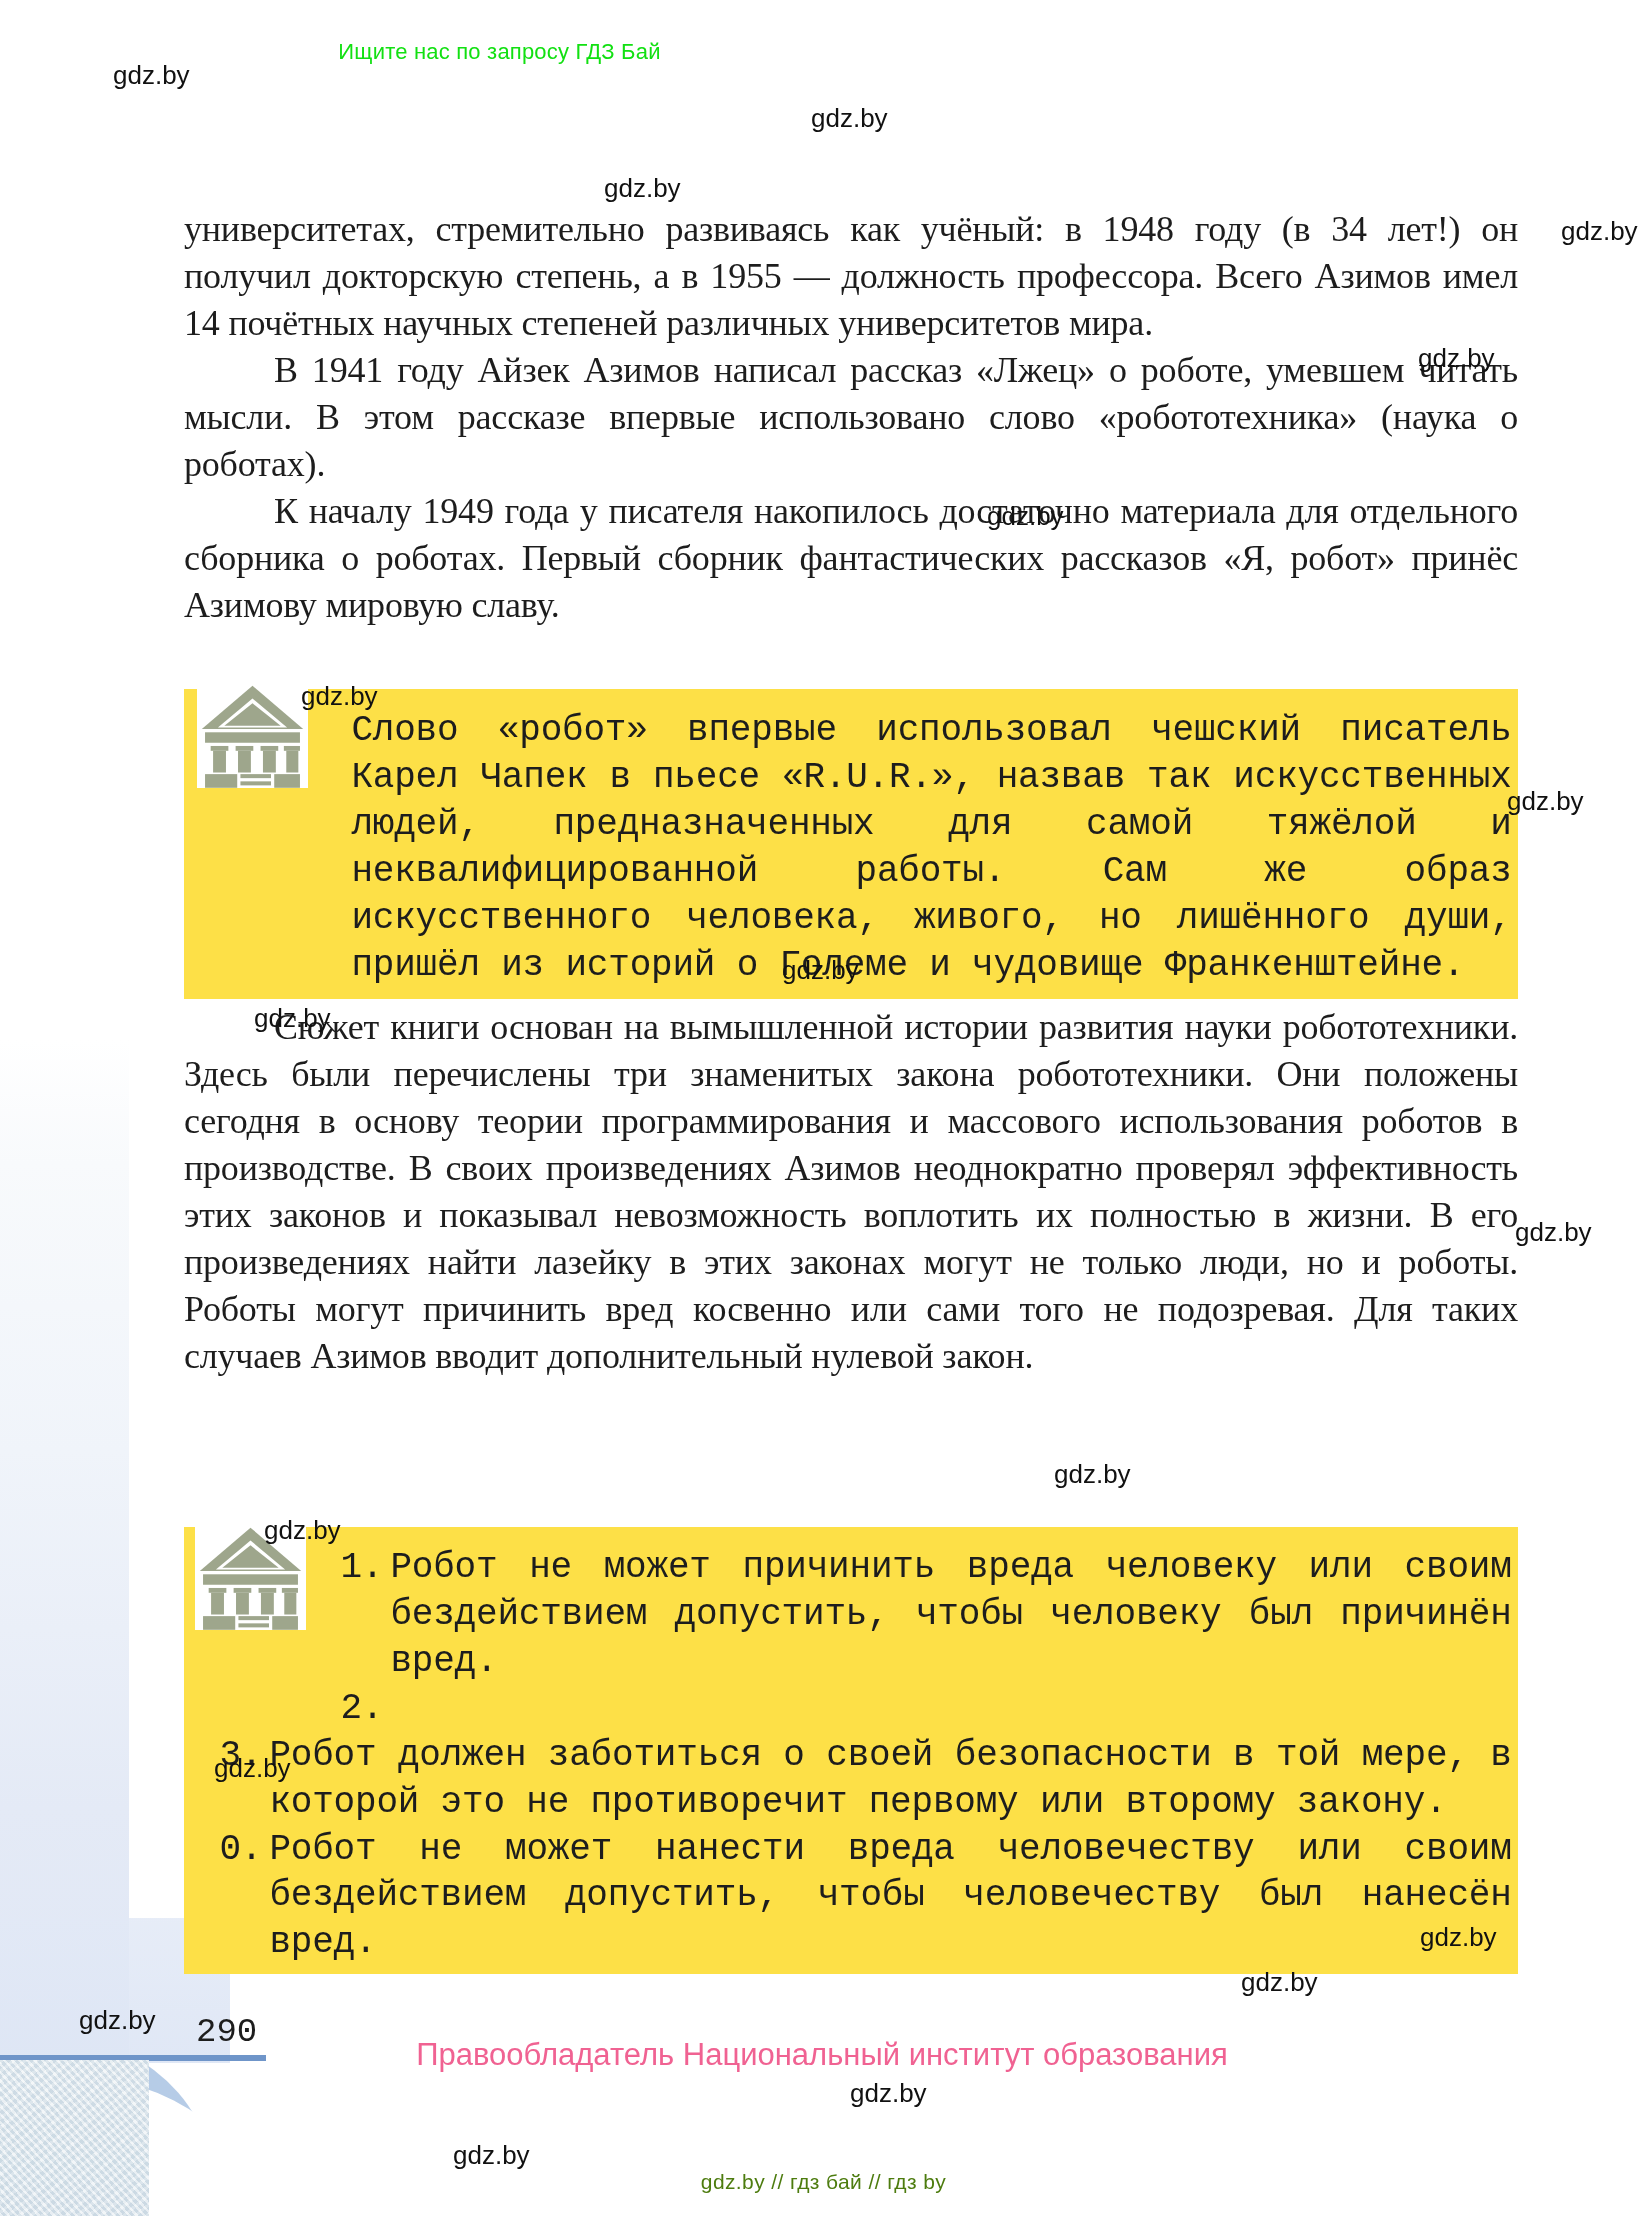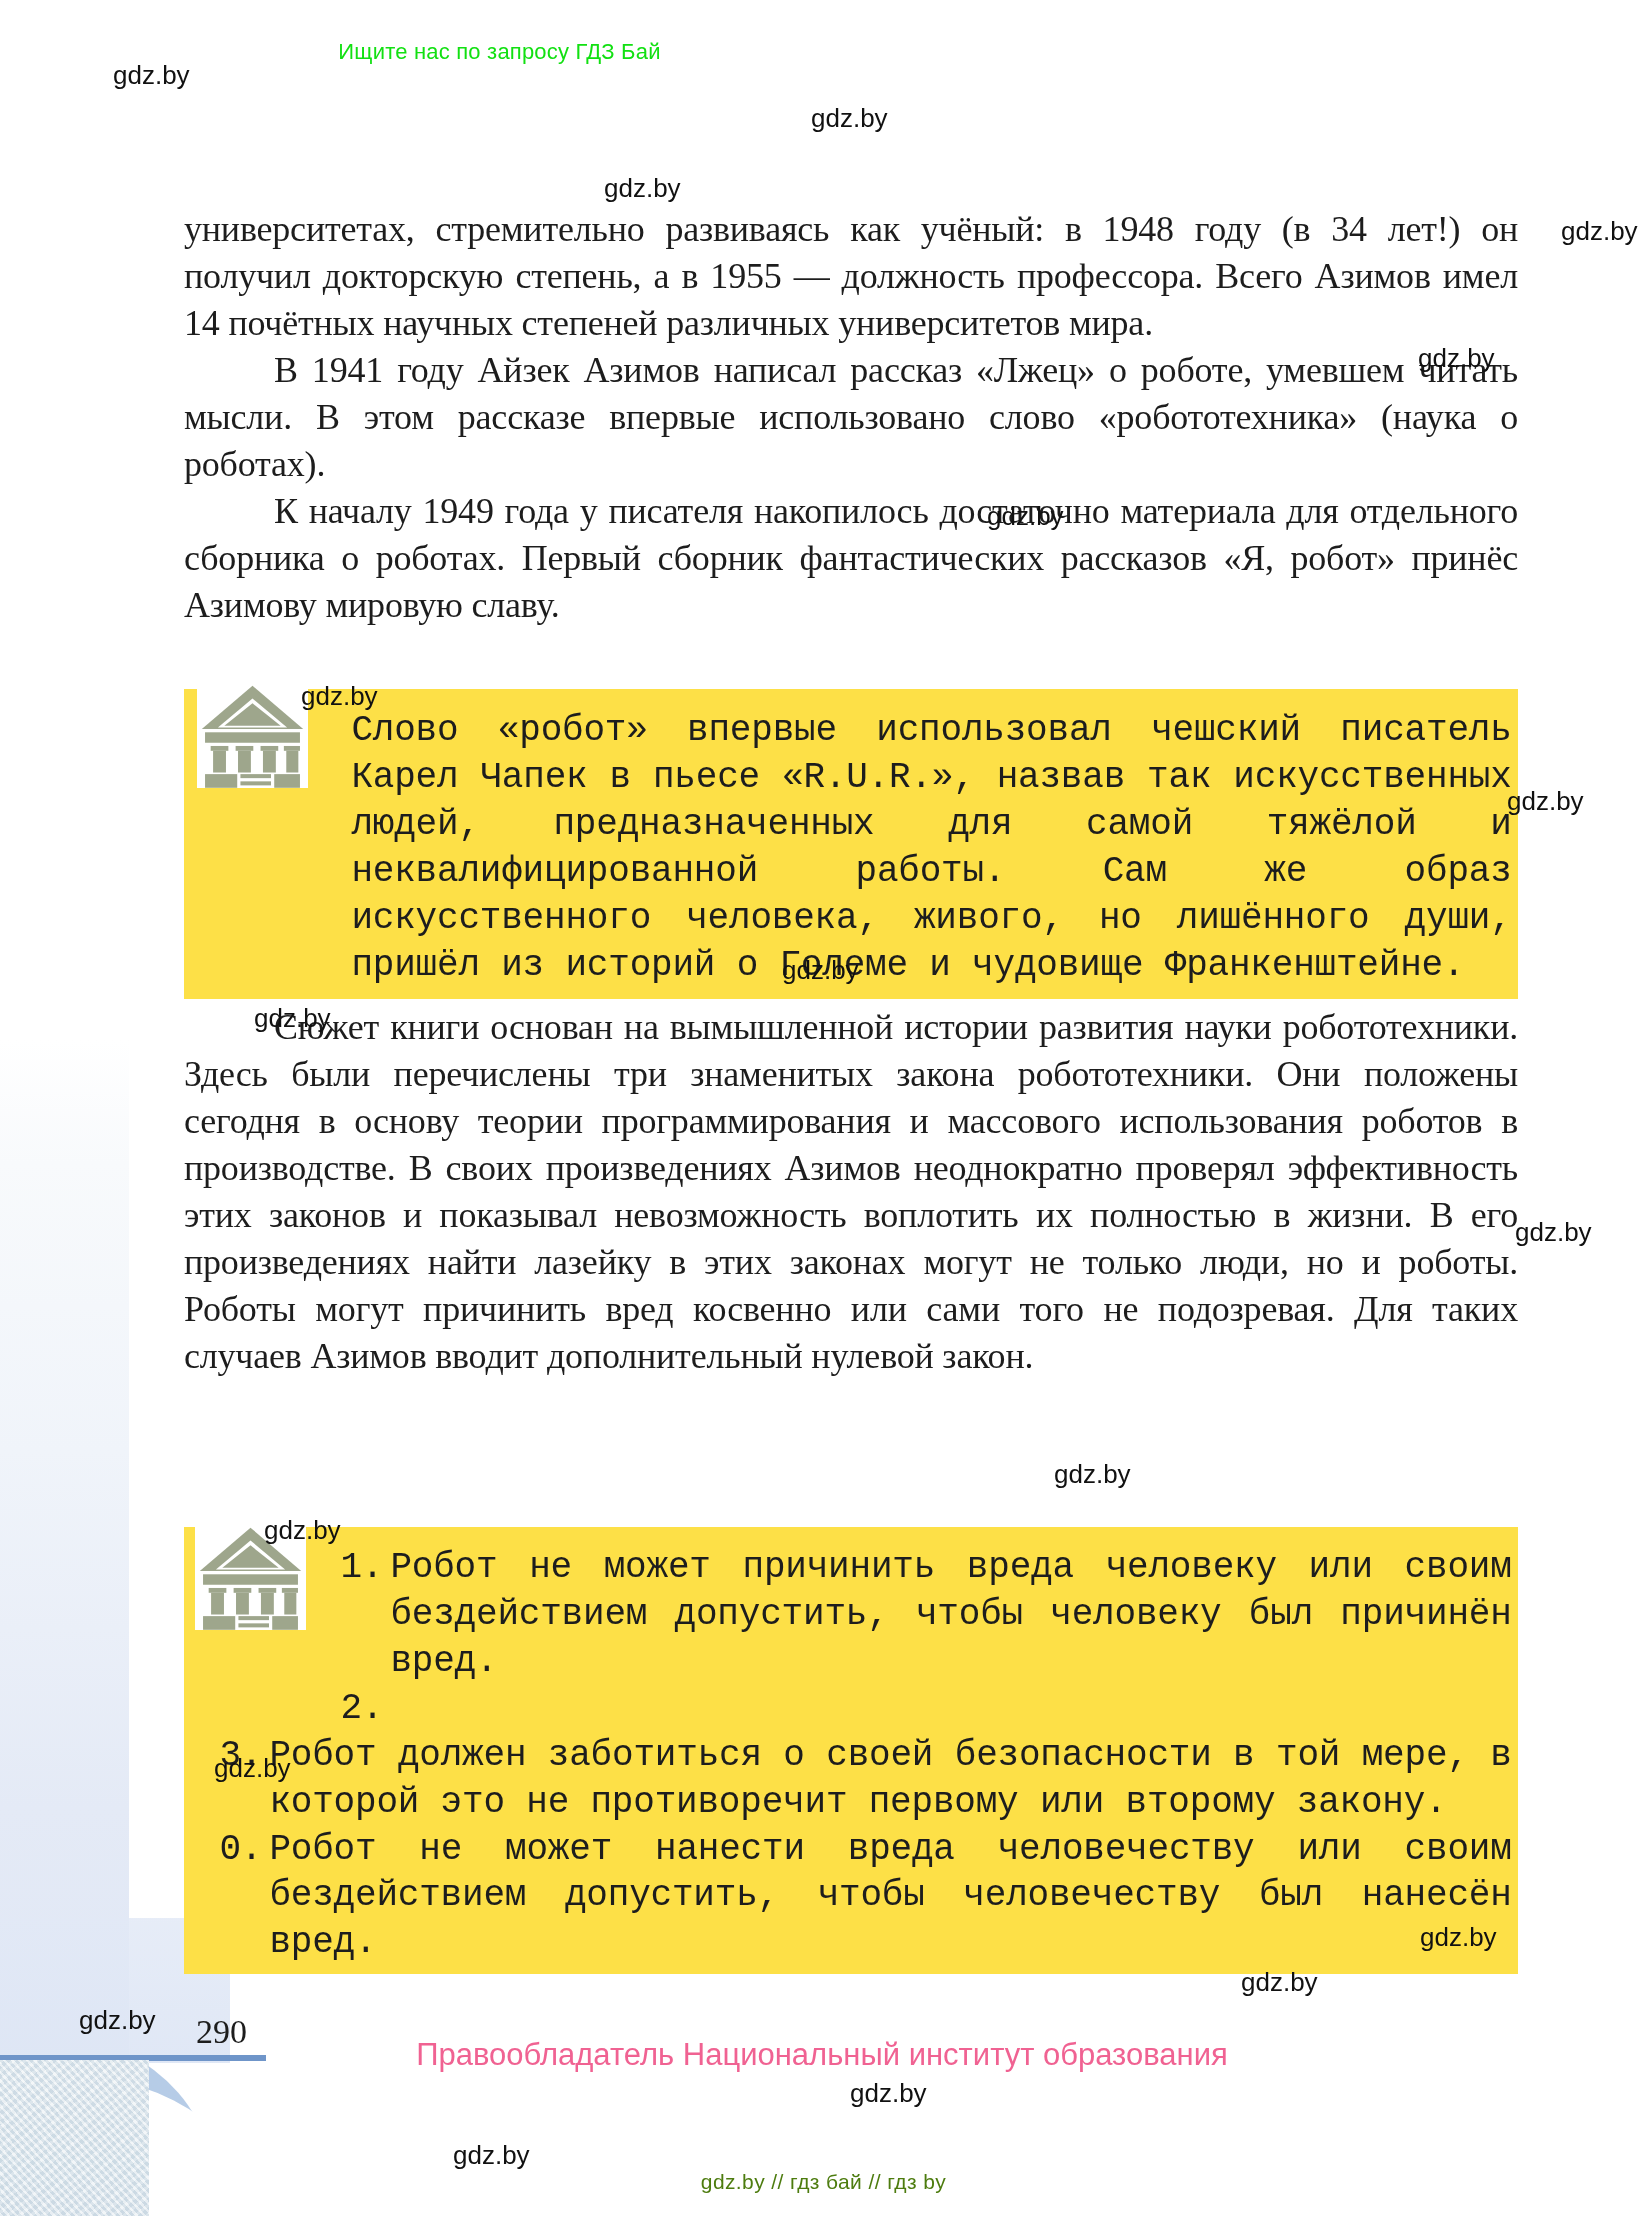--- a/index.html
+++ b/index.html
@@ -181,21 +181,21 @@
     text-align: justify;
   }
 
   
   .page-number {
     position: absolute;
     left: 196px;
     top: 2013px;
     font-size: 34px;
     color: #1d1d1d;
-    font-family: Liberation Serif, serif;
+    font-family: Liberation Mono, monospace;
   }
   .copyright {
     position: absolute;
     left: 286px;
     top: 2037px;
     width: 1072px;
     text-align: center;
     font-family: "Liberation Sans", sans-serif;
     font-size: 31px;
     color: #f06292;

